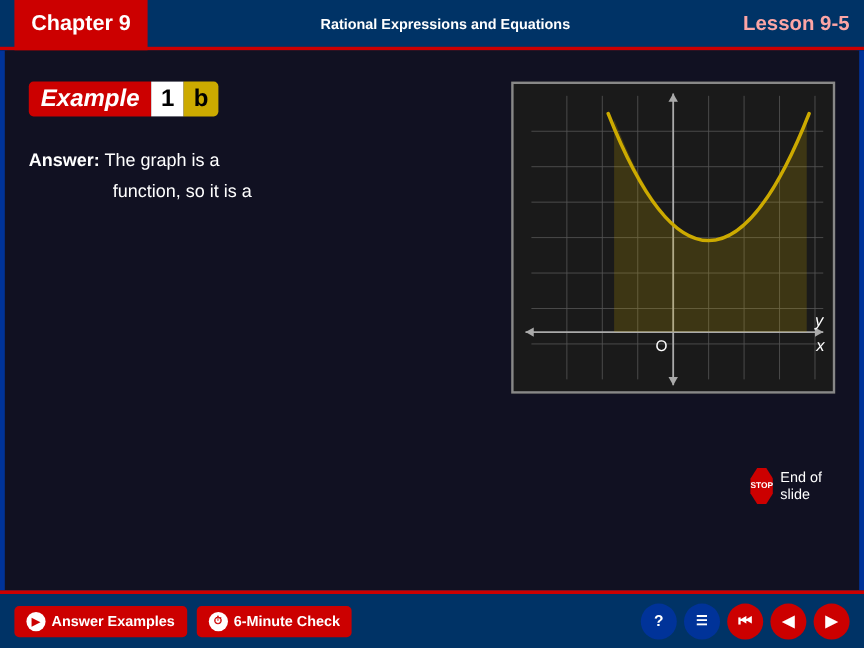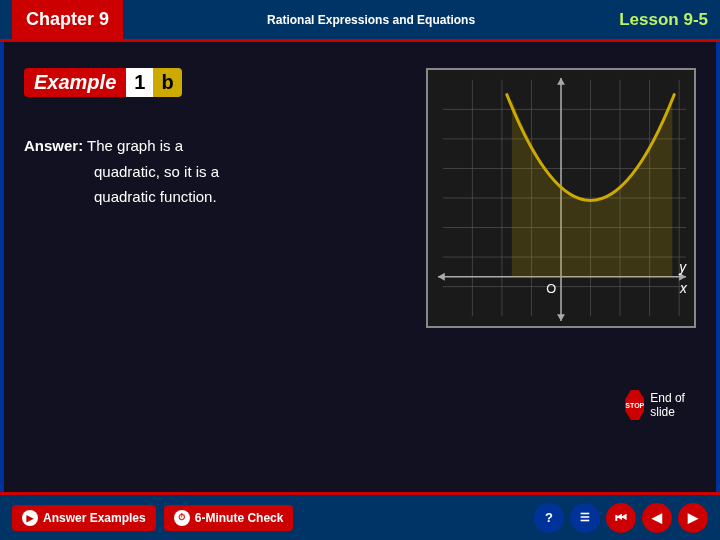--- a/index.html
+++ b/index.html
@@ -35,21 +35,21 @@
 
     .header-title {
       color: white;
       font-size: 12px;
       font-weight: bold;
       flex: 1;
       text-align: center;
     }
 
     .header-lesson {
-      color: #bef264;
+      color: #fca5a5;
       font-size: 17px;
       font-weight: bold;
     }
 
     
     .main-content {
       width: 100%;
       height: calc(540px - 42px - 48px);
       background: #111122;
       display: flex;
@@ -109,21 +109,20 @@
     .question-text {
       color: white;
       font-size: 16px;
       line-height: 1.5;
     }
 
     .answer-text {
       color: white;
       font-size: 15px;
       line-height: 1.7;
-      margin-top: 12px;
     }
 
     .answer-text .answer-label {
       font-weight: bold;
     }
 
     .answer-indent {
       padding-left: 70px;
     }
 
@@ -257,22 +256,21 @@
     <div class="example-badge">
       <span class="example-label">Example</span>
       <span class="example-number">1</span>
       <span class="example-sub">b</span>
     </div>
 
 
     <div class="answer-text">
       <span class="answer-label">Answer:</span>
       <span>The graph is a</span><br>
-      <span class="answer-indent" style="display:block;">quadratic, so it is a</span>
-      <span class="answer-indent" style="display:block;">quadratic function.</span>
+      <span class="answer-indent" style="display:block;">function, so it is a</span>
     </div>
   </div>
 
   <div class="graph-area">
     <svg class="graph-svg" viewBox="0 0 270 260" xmlns="http://www.w3.org/2000/svg">
 
       <line x1="45" y1="10" x2="45" y2="250" stroke="#555" stroke-width="0.7"></line>
       <line x1="75" y1="10" x2="75" y2="250" stroke="#555" stroke-width="0.7"></line>
       <line x1="105" y1="10" x2="105" y2="250" stroke="#555" stroke-width="0.7"></line>
       <line x1="135" y1="10" x2="135" y2="250" stroke="#555" stroke-width="0.7"></line>

